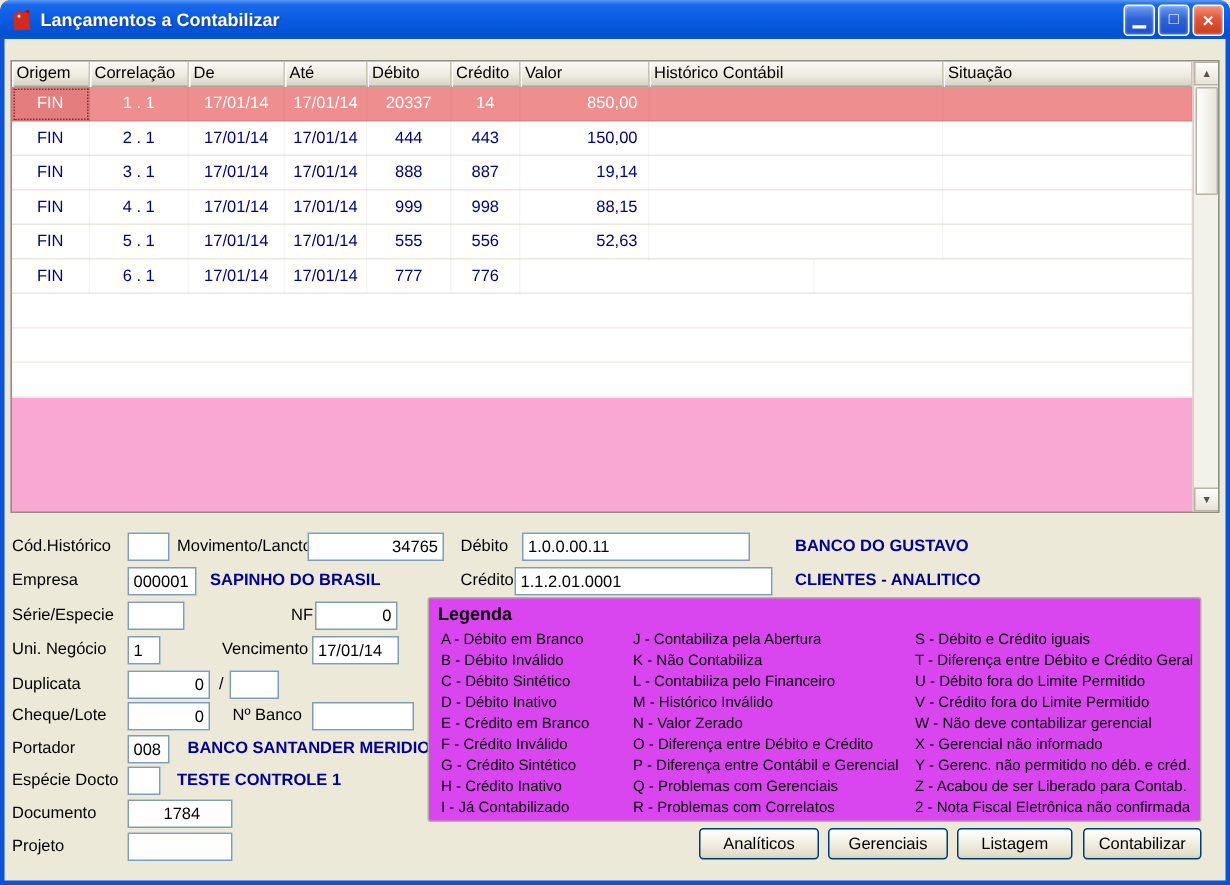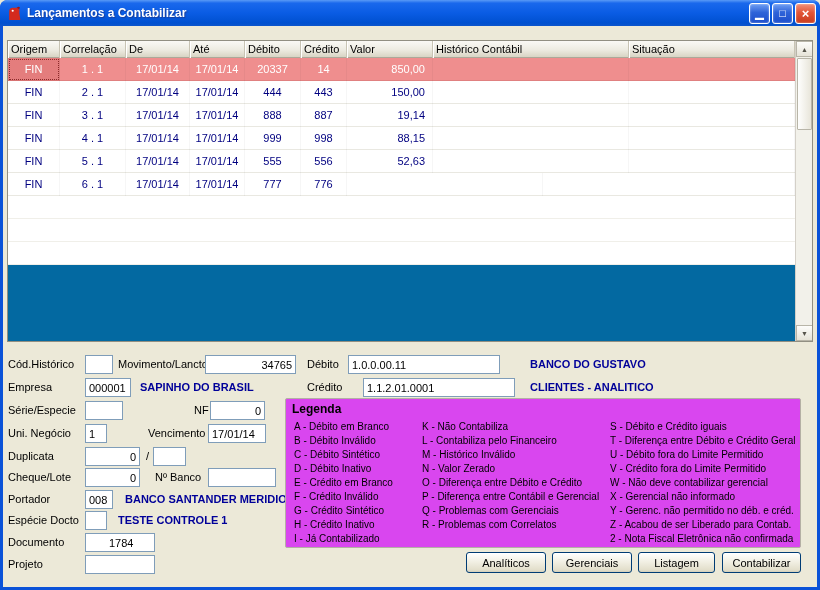--- a/index.html
+++ b/index.html
@@ -17,21 +17,21 @@
   .winbtns { display:flex; }
   .winbtn { width:21px; height:21px; margin-left:2px; border:1px solid #FFF; border-radius:3px;
     display:flex; align-items:center; justify-content:center; color:#fff; font-size:11px; font-weight:bold;
     background:linear-gradient(180deg,#6E9EF4,#2E63D8 45%,#1C4ECC); box-shadow:inset 0 0 2px rgba(255,255,255,.6); cursor:pointer; }
   .winbtn .glyph { line-height:1; }
   .winbtn.close { background:linear-gradient(180deg,#F29078,#E25537 45%,#C93B1D); font-size:13px; }
 
   .content { margin:0 3px 3px; height:561px; background:#ECE9D8; position:relative; overflow:hidden; }
 
   
-  .grid { position:absolute; left:4px; top:14px; width:806px; height:302px; background:#0369a1;
+  .grid { position:absolute; left:4px; top:14px; width:806px; height:302px; background:#f9a8d4;
           border:1px solid #918F82; overflow:hidden; }
   .ghead { display:flex; width:787px; height:17px; border-bottom:1px solid #ACA899;
     background:linear-gradient(180deg,#FAF9F5,#EDEBE1 55%,#D8D4C4); color:#000; font-size:11px; }
   .ghead .c { height:17px; line-height:16px; text-align:left; padding-left:3px;
     border-right:1px solid #C8C4B4; box-shadow:inset 1px 0 0 #FFFFFF; }
   .ghead .c6 { padding-right:0; }
   .gbody { width:787px; }
   .grow { display:flex; width:787px; height:23px; background:#fff; color:var(--grid_text,#000080);
     font-size:11px; border-bottom:1px solid #E9E8E1; cursor:default; }
   .grow.sel { background:var(--selected_row_bg,#EF8E8E); color:#fff; border-bottom:1px solid #E08080; }
@@ -206,21 +206,21 @@
     <span class="lbl" style="left:115px;top:332px">Movimento/Lancto</span>
     <input class="fld num" style="left: 202px; top: 329px; width: 91px;" value="34765">
     <span class="lbl" style="left:304px;top:332px">Débito</span>
     <input class="fld" style="left: 345px; top: 329px; width: 152px;" value="1.0.0.00.11">
     <span class="desc" style="left:527px;top:332px">BANCO DO GUSTAVO</span>
 
     <span class="lbl" style="left:5px;top:355px">Empresa</span>
     <input class="fld" style="left: 82px; top: 352px; width: 46px;" value="000001">
     <span class="desc" style="left:137px;top:355px">SAPINHO DO BRASIL</span>
     <span class="lbl" style="left:304px;top:355px">Crédito</span>
-    <input class="fld" style="left: 360px; top: 352px; width: 152px;" value="1.1.2.01.0001">
+    <input class="fld" style="left: 340px; top: 352px; width: 172px;" value="1.1.2.01.0001">
     <span class="desc" style="left:527px;top:355px">CLIENTES - ANALITICO</span>
 
     <span class="lbl" style="left:5px;top:378px">Série/Especie</span>
     <input class="fld" style="left: 82px; top: 375px; width: 38px;" value="">
     <span class="lbl" style="left:191px;top:378px">NF</span>
     <input class="fld num" style="left: 207px; top: 375px; width: 55px;" value="0">
 
     <span class="lbl" style="left:5px;top:401px">Uni. Negócio</span>
     <input class="fld" style="left: 82px; top: 398px; width: 22px;" value="1">
     <span class="lbl" style="left:145px;top:401px">Vencimento</span>
@@ -257,20 +257,21 @@
         <div>B - Débito Inválido</div>
         <div>C - Débito Sintético</div>
         <div>D - Débito Inativo</div>
         <div>E - Crédito em Branco</div>
         <div>F - Crédito Inválido</div>
         <div>G - Crédito Sintético</div>
         <div>H - Crédito Inativo</div>
         <div>I - Já Contabilizado</div>
       </div>
       <div class="lg-col c-2">
+        <div>J - Contabiliza pela Abertura</div>
         <div>K - Não Contabiliza</div>
         <div>L - Contabiliza pelo Financeiro</div>
         <div>M - Histórico Inválido</div>
         <div>N - Valor Zerado</div>
         <div>O - Diferença entre Débito e Crédito</div>
         <div>P - Diferença entre Contábil e Gerencial</div>
         <div>Q - Problemas com Gerenciais</div>
         <div>R - Problemas com Correlatos</div>
       </div>
       <div class="lg-col c-3">

